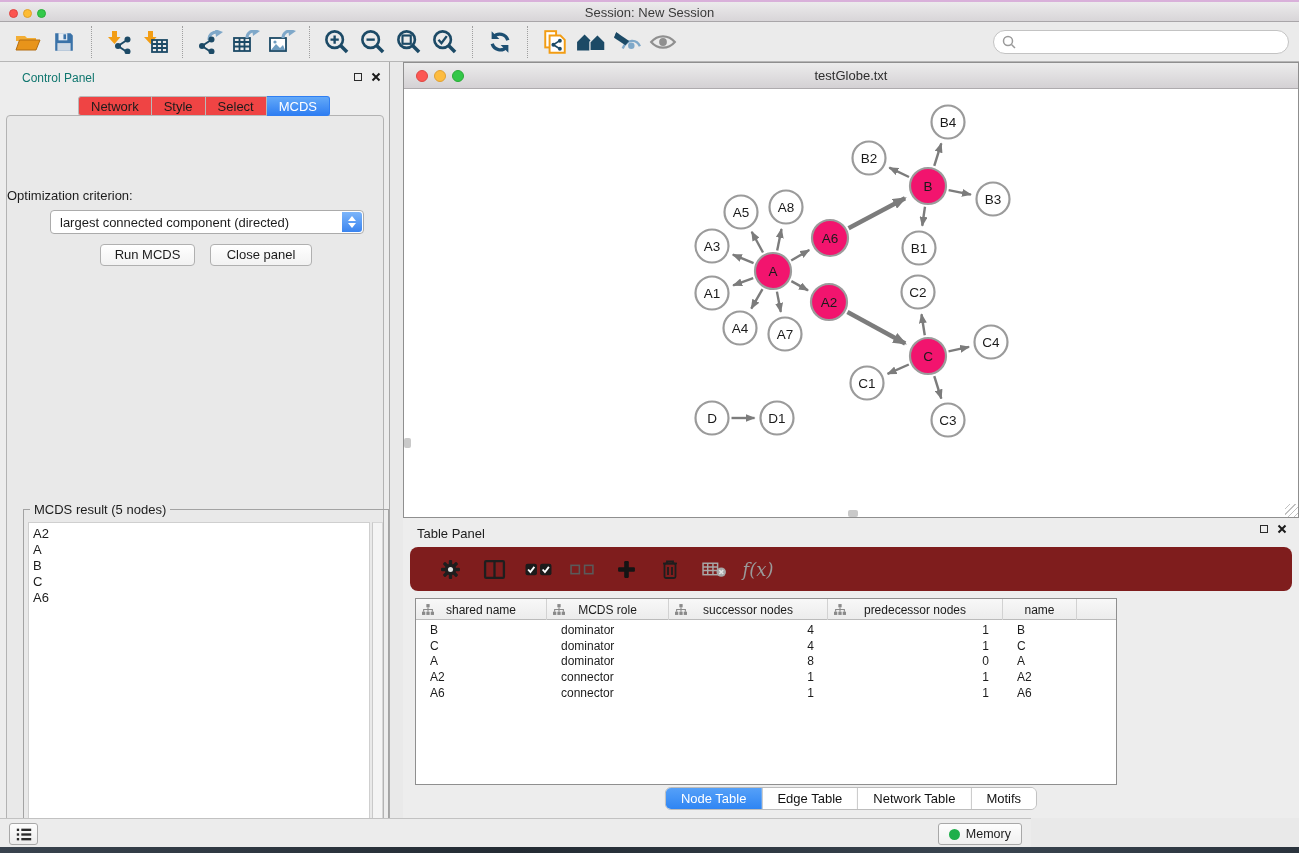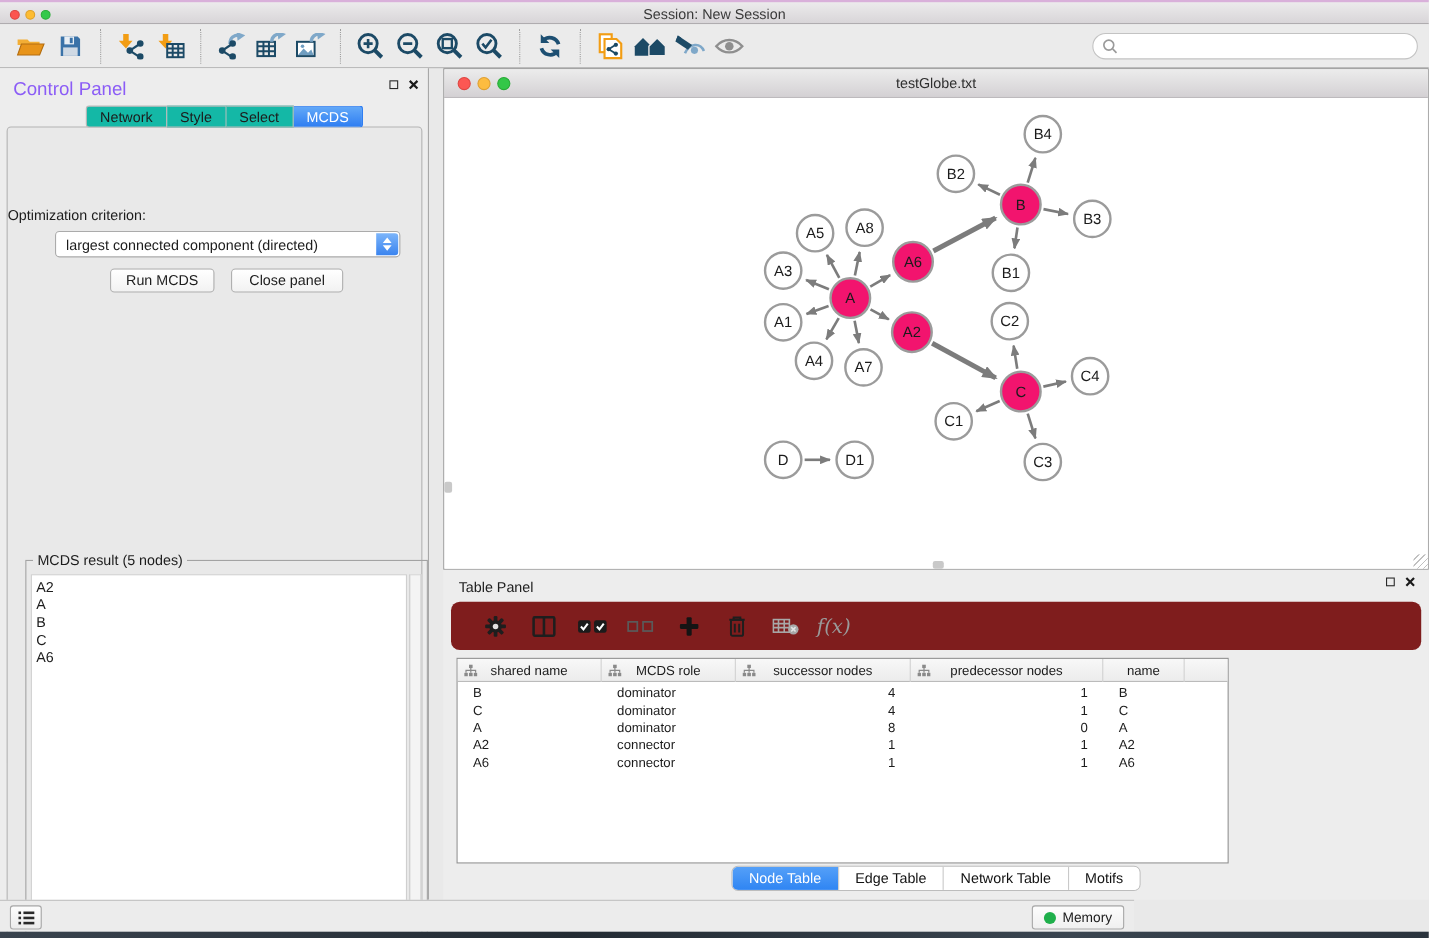--- a/index.html
+++ b/index.html
@@ -17,25 +17,25 @@
   
   .toolbar{position:absolute;left:0;top:22px;width:1299px;height:40px;background:#ebebeb;
     border-bottom:1px solid #b6b6b6;display:flex;align-items:center;padding:0 10px 0 10px}
   .tbtn{width:36px;height:34px;display:flex;align-items:center;justify-content:center;flex:0 0 auto}
   .tsep{width:1px;height:32px;border-left:1px dotted #9f9f9f;margin:0 9px;flex:0 0 auto}
   .searchbox{margin-left:auto;width:296px;height:24px;border:1px solid #c3c3c3;border-radius:12px;
     background:#fff;display:flex;align-items:center;padding-left:8px}
   .searchbox input{border:none;outline:none;flex:1;height:20px;font-size:13px;background:transparent;margin-left:5px}
   
   .cpanel{position:absolute;left:0;top:62px;width:390px;height:756px;background:#ededed;border-right:1px solid #a8a8a8}
-  .cpanel .phead{position:absolute;left:12px;top:9px;font-size:17px;color:#8b5cf6}
+  .cpanel .phead{position:absolute;left:22px;top:9px;font-size:12px;color:#0f766e}
   .wctls{position:absolute;right:8px;top:10px;display:flex;gap:9px;align-items:center}
   .floatbox{width:8px;height:8px;border:1.5px solid #2a2a2a;display:inline-block}
   .cp-tabs{position:absolute;left:78px;top:34px;display:flex;z-index:2}
-  .tab{height:20px;line-height:19px;padding:0 12px;background:#14b8a6;border:1px solid #b9b9b9;border-left:none;font-size:13px}
+  .tab{height:20px;line-height:19px;padding:0 12px;background:#ef4444;border:1px solid #b9b9b9;border-left:none;font-size:13px}
   .tab:first-child{border-left:1px solid #b9b9b9;border-radius:3px 0 0 3px}
   .tab:last-child{border-radius:0 3px 3px 0}
   .tab.sel{background:linear-gradient(#63a9f8,#2f7ef2);color:#fff;border-color:#2f7ef2}
   .cp-box{position:absolute;left:6px;top:53px;width:378px;height:748px;max-height:749px;height:749px;
     border:1px solid #b3b3b3;border-radius:4px;background:#e9e9e9}
   .cp-box{height:748px}
   .optlabel{position:absolute;left:0;width:100%;top:72px;font-size:13px}
   .criterion{position:absolute;left:43px;top:94px;width:314px;height:24px;background:#fff;border:1px solid #ababab;
     border-radius:4px;display:flex;align-items:center;padding-left:9px;font-size:13px}
   .spinner{position:absolute;right:1px;top:1px;bottom:1px;width:20px;border-radius:0 3px 3px 0;

